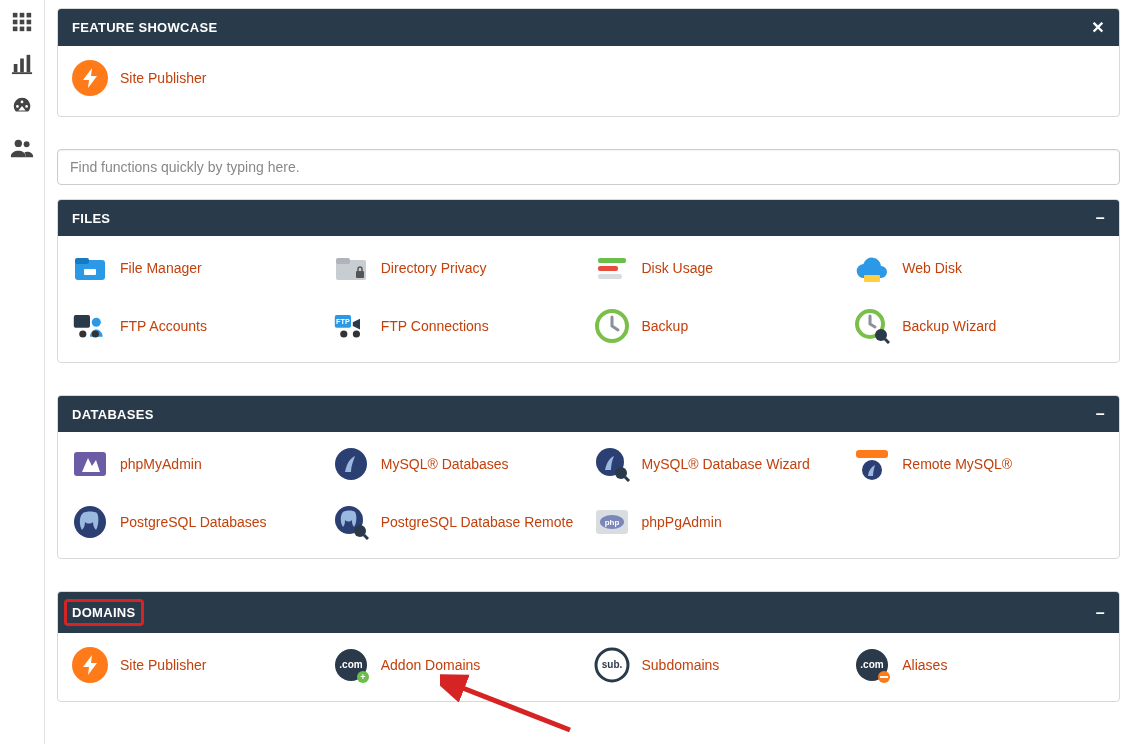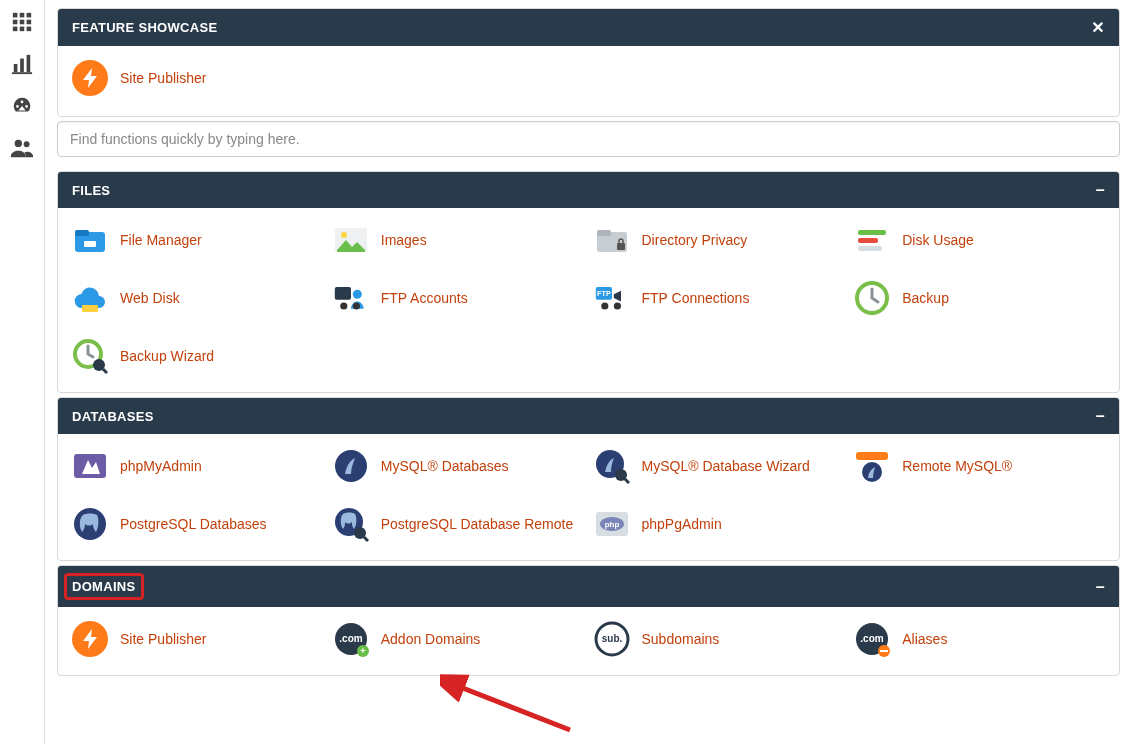--- a/index.html
+++ b/index.html
@@ -1,21 +1,21 @@
 <!DOCTYPE html>
 <html><head>
 <meta charset="utf-8">
 <style>
   * { box-sizing: border-box; margin: 0; padding: 0; }
   body { font-family: -apple-system, "Helvetica Neue", Arial, sans-serif; background: #fff; font-size: 14px; color: #333; }
   .page { display: flex; width: 1132px; height: 744px; }
   .sidebar { width: 45px; background: #fff; border-right: 1px solid #e0e0e0; padding-top: 10px; display: flex; flex-direction: column; align-items: center; gap: 18px; }
   .sidebar-icon { width: 24px; height: 24px; display: flex; align-items: center; justify-content: center; color: #555; cursor: pointer; }
   .main { flex: 1; padding: 8px 12px; }
-  .panel { border: 1px solid #d9d9d9; border-radius: 4px; margin-bottom: 4px; background: #fff; overflow: hidden; }
+  .panel { border: 1px solid #d9d9d9; border-radius: 4px; margin-bottom: 32px; background: #fff; overflow: hidden; }
   .panel-header { background: #293a4a; color: #fff; padding: 9px 14px; font-size: 13px; font-weight: 700; letter-spacing: 0.3px; display: flex; justify-content: space-between; align-items: center; }
   .panel-header .toggle { font-size: 16px; font-weight: 700; cursor: pointer; }
   .panel-body { padding: 14px 14px 18px 14px; }
   .search-wrap { margin-bottom: 14px; }
   .search-input { width: 100%; padding: 9px 12px; font-size: 14px; border: 1px solid #ccc; border-radius: 4px; color: #555; box-shadow: inset 0 1px 2px rgba(0,0,0,0.06); }
   .search-input::placeholder { color: #888; }
   .items-grid { display: grid; grid-template-columns: repeat(4, 1fr); row-gap: 22px; column-gap: 10px; }
   .item { display: flex; align-items: center; gap: 12px; cursor: pointer; }
   .item .icon-box { width: 36px; height: 36px; display: flex; justify-content: center; flex-shrink: 0; }
   .item-label { color: #c2410c; font-size: 14px; }
@@ -105,30 +105,20 @@
                   <rect x="3" y="10" width="30" height="20" rx="3" fill="#2b99e6"></rect>
                   <rect x="3" y="8" width="14" height="6" rx="2" fill="#157ac1"></rect>
                   <rect x="12" y="19" width="12" height="6" rx="1" fill="#fff"></rect>
                 </svg>
               </span>
             <span class="item-label">File Manager</span>
           </div>
           <div class="item">
             <span class="icon-box">
                 <svg width="36" height="36" viewBox="0 0 36 36">
-                  <rect x="2" y="6" width="32" height="24" rx="2" fill="#eef0f2"></rect>
-                  <circle cx="11" cy="13" r="3" fill="#ffd23f"></circle>
-                  <path d="M4 28l9-10 6 7 5-5 8 8v2H4z" fill="#6abf4b"></path>
-                </svg>
-              </span>
-            <span class="item-label">Images</span>
-          </div>
-          <div class="item">
-            <span class="icon-box">
-                <svg width="36" height="36" viewBox="0 0 36 36">
                   <rect x="3" y="10" width="30" height="20" rx="2" fill="#c8cdd2"></rect>
                   <rect x="3" y="8" width="14" height="6" rx="2" fill="#aeb4ba"></rect>
                   <rect x="23" y="21" width="8" height="7" rx="1" fill="#555"></rect>
                   <path d="M25 21v-2a2 2 0 0 1 4 0v2" stroke="#555" stroke-width="1.5" fill="none"></path>
                 </svg>
               </span>
             <span class="item-label">Directory Privacy</span>
           </div>
           <div class="item">
             <span class="icon-box">

